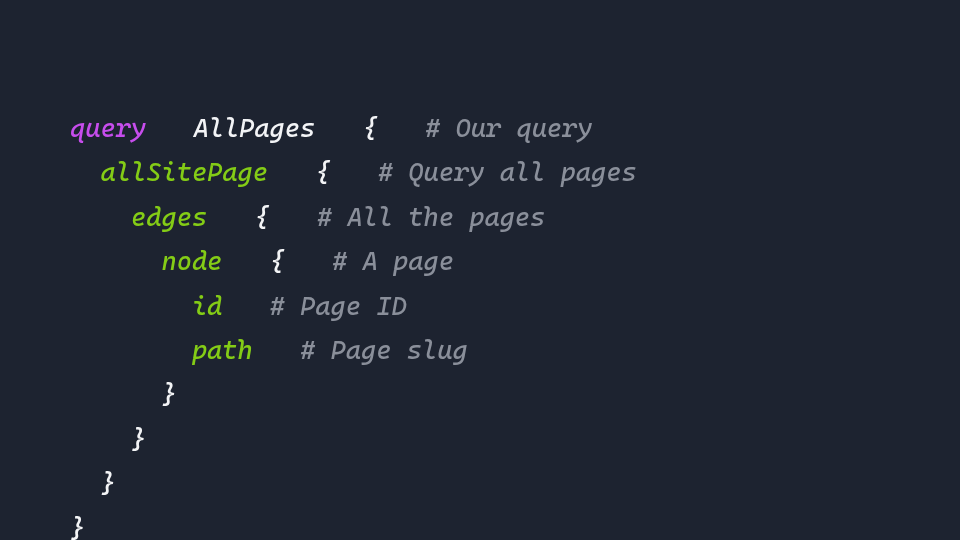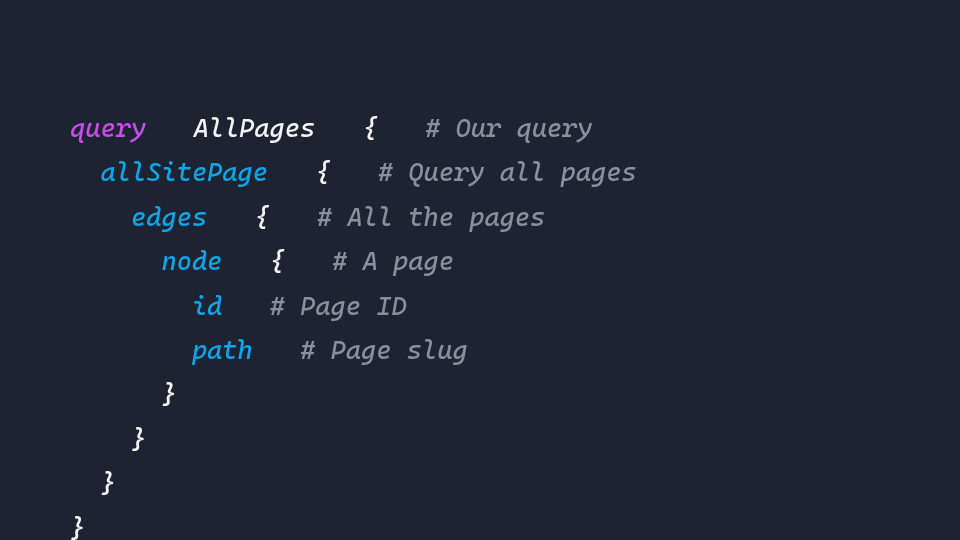--- a/index.html
+++ b/index.html
@@ -11,20 +11,20 @@
     font-size: 26px;
     line-height: 1.4;
     overflow: hidden;
   }
   .code-block {
     padding: 78px 30px 0 30px;
     white-space: pre;
   }
   .kw { color: #c74ded; }       
   .name { color: #f3f4f6; }     
-  .field { color: #0ea5e9; }    
+  .field { color: #84cc16; }    
   .brace { color: #f3f4f6; }    
   .comment { color: #8a8f9a; }  
 </style>
 </head>
 <body>
 
 <div class="code-block" id="code-root"><div><span class="kw">query</span><span> </span><span class="name">AllPages</span><span> </span><span class="brace">{</span><span> </span><span class="comment"># Our query</span></div><div>  <span class="field">allSitePage</span><span> </span><span class="brace">{</span><span> </span><span class="comment"># Query all pages</span></div><div>    <span class="field">edges</span><span> </span><span class="brace">{</span><span> </span><span class="comment"># All the pages</span></div><div>      <span class="field">node</span><span> </span><span class="brace">{</span><span> </span><span class="comment"># A page</span></div><div>        <span class="field">id</span><span> </span><span class="comment"># Page ID</span></div><div>        <span class="field">path</span><span> </span><span class="comment"># Page slug</span></div><div>      <span class="brace">}</span></div><div>    <span class="brace">}</span></div><div>  <span class="brace">}</span></div><div><span class="brace">}</span></div></div>
 
 </body></html>

